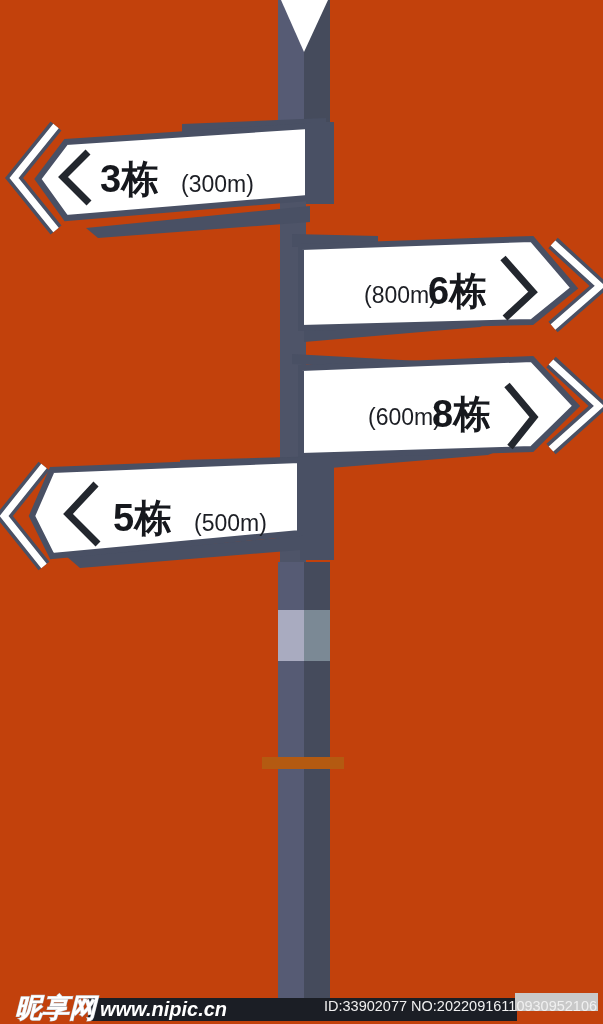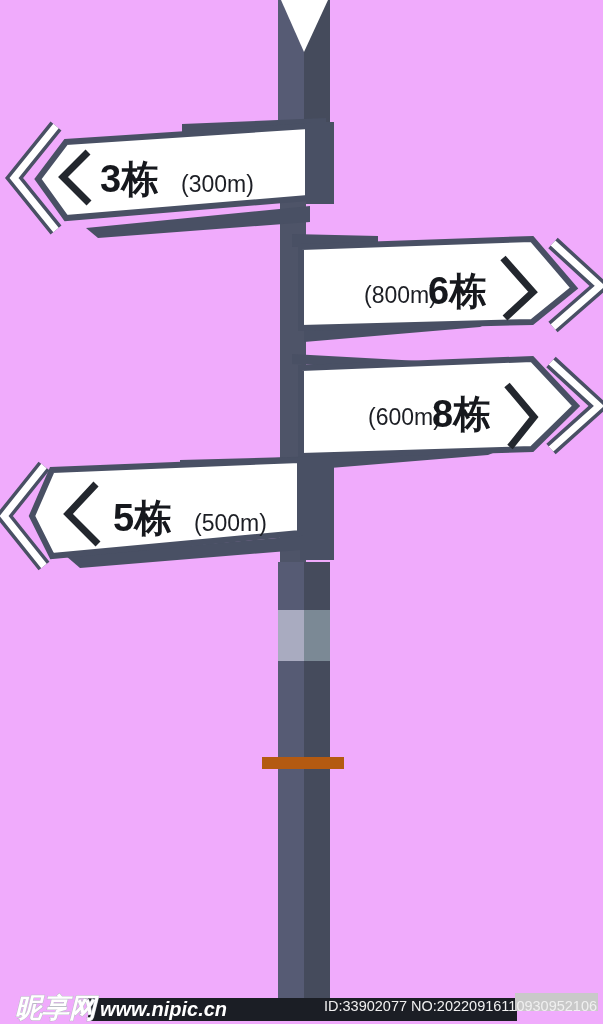--- a/index.html
+++ b/index.html
@@ -1,16 +1,16 @@
 <!DOCTYPE html>
 <html><head>
 <meta charset="utf-8">
 <style>
   html,body{margin:0;padding:0;background:#ffffff;}
-  .stage{position:relative;width:603px;height:1024px;background:#f0abfc;overflow:hidden;}
+  .stage{position:relative;width:603px;height:1024px;background:#c2410c;overflow:hidden;}
   svg{display:block;}
   svg text{font-family:"Liberation Sans","DejaVu Sans",sans-serif;}
   .bld{font-weight:bold;font-size:38px;fill:#16181d;}
   .dist{font-size:23px;fill:#1c1e24;}
   .logo{font-size:27px;font-weight:bold;font-style:italic;fill:#ffffff;stroke:#b9bdc4;stroke-width:1;paint-order:stroke;}
   .url{font-size:20px;font-weight:bold;font-style:italic;fill:#ffffff;}
   .idtxt{font-size:14.5px;fill:#f0f0f0;}
   .face{fill:#ffffff;stroke:#495064;stroke-width:6;stroke-linejoin:miter;}
   .panel{fill:#495064;}
   .arrow{fill:none;stroke:#23272e;stroke-width:7;stroke-linecap:butt;stroke-linejoin:miter;}

